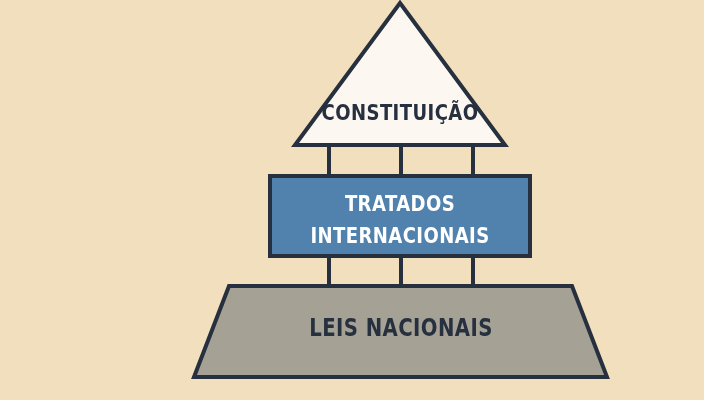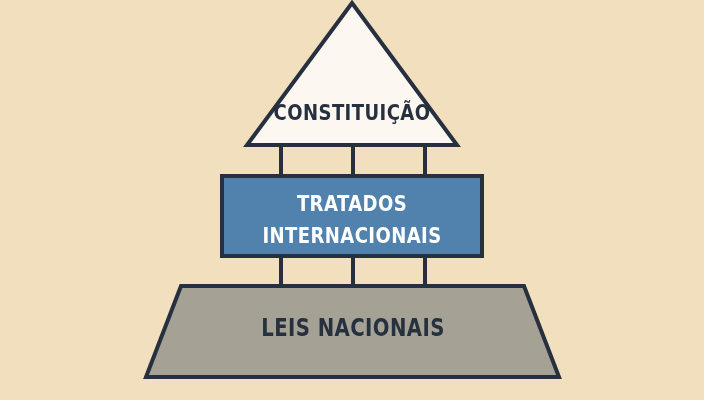--- a/index.html
+++ b/index.html
@@ -1,21 +1,21 @@
 <!DOCTYPE html>
 <html><head>
   <meta charset="utf-8">
   <style>
     html, body { margin: 0; padding: 0; }
     body {
       width: 704px; height: 400px; overflow: hidden;
       background: #f1dfbd;
       font-family: "DejaVu Sans", sans-serif;
     }
-    .canvas { position: relative; width: 592px; height: 400px; }
+    .canvas { position: relative; width: 592px; height: 400px; margin-left: 48px; }
     svg { position: absolute; left: 0; top: 0; }
     .label {
       position: absolute; text-align: center;
       font-family: "DejaVu Sans", sans-serif;
       font-weight: bold; letter-spacing: 0.5px;
       transform: scaleX(0.82); transform-origin: center;
     }
     .lbl-top { left: 246px; width: 212px; top: 100px; font-size: 22px; color: #27303f; }
     .lbl-mid { left: 221px; width: 262px; top: 188px; font-size: 22px; line-height: 32px; color: #ffffff; }
     .lbl-bot { left: 146px; width: 414px; top: 314px; font-size: 24px; color: #27303f; }

